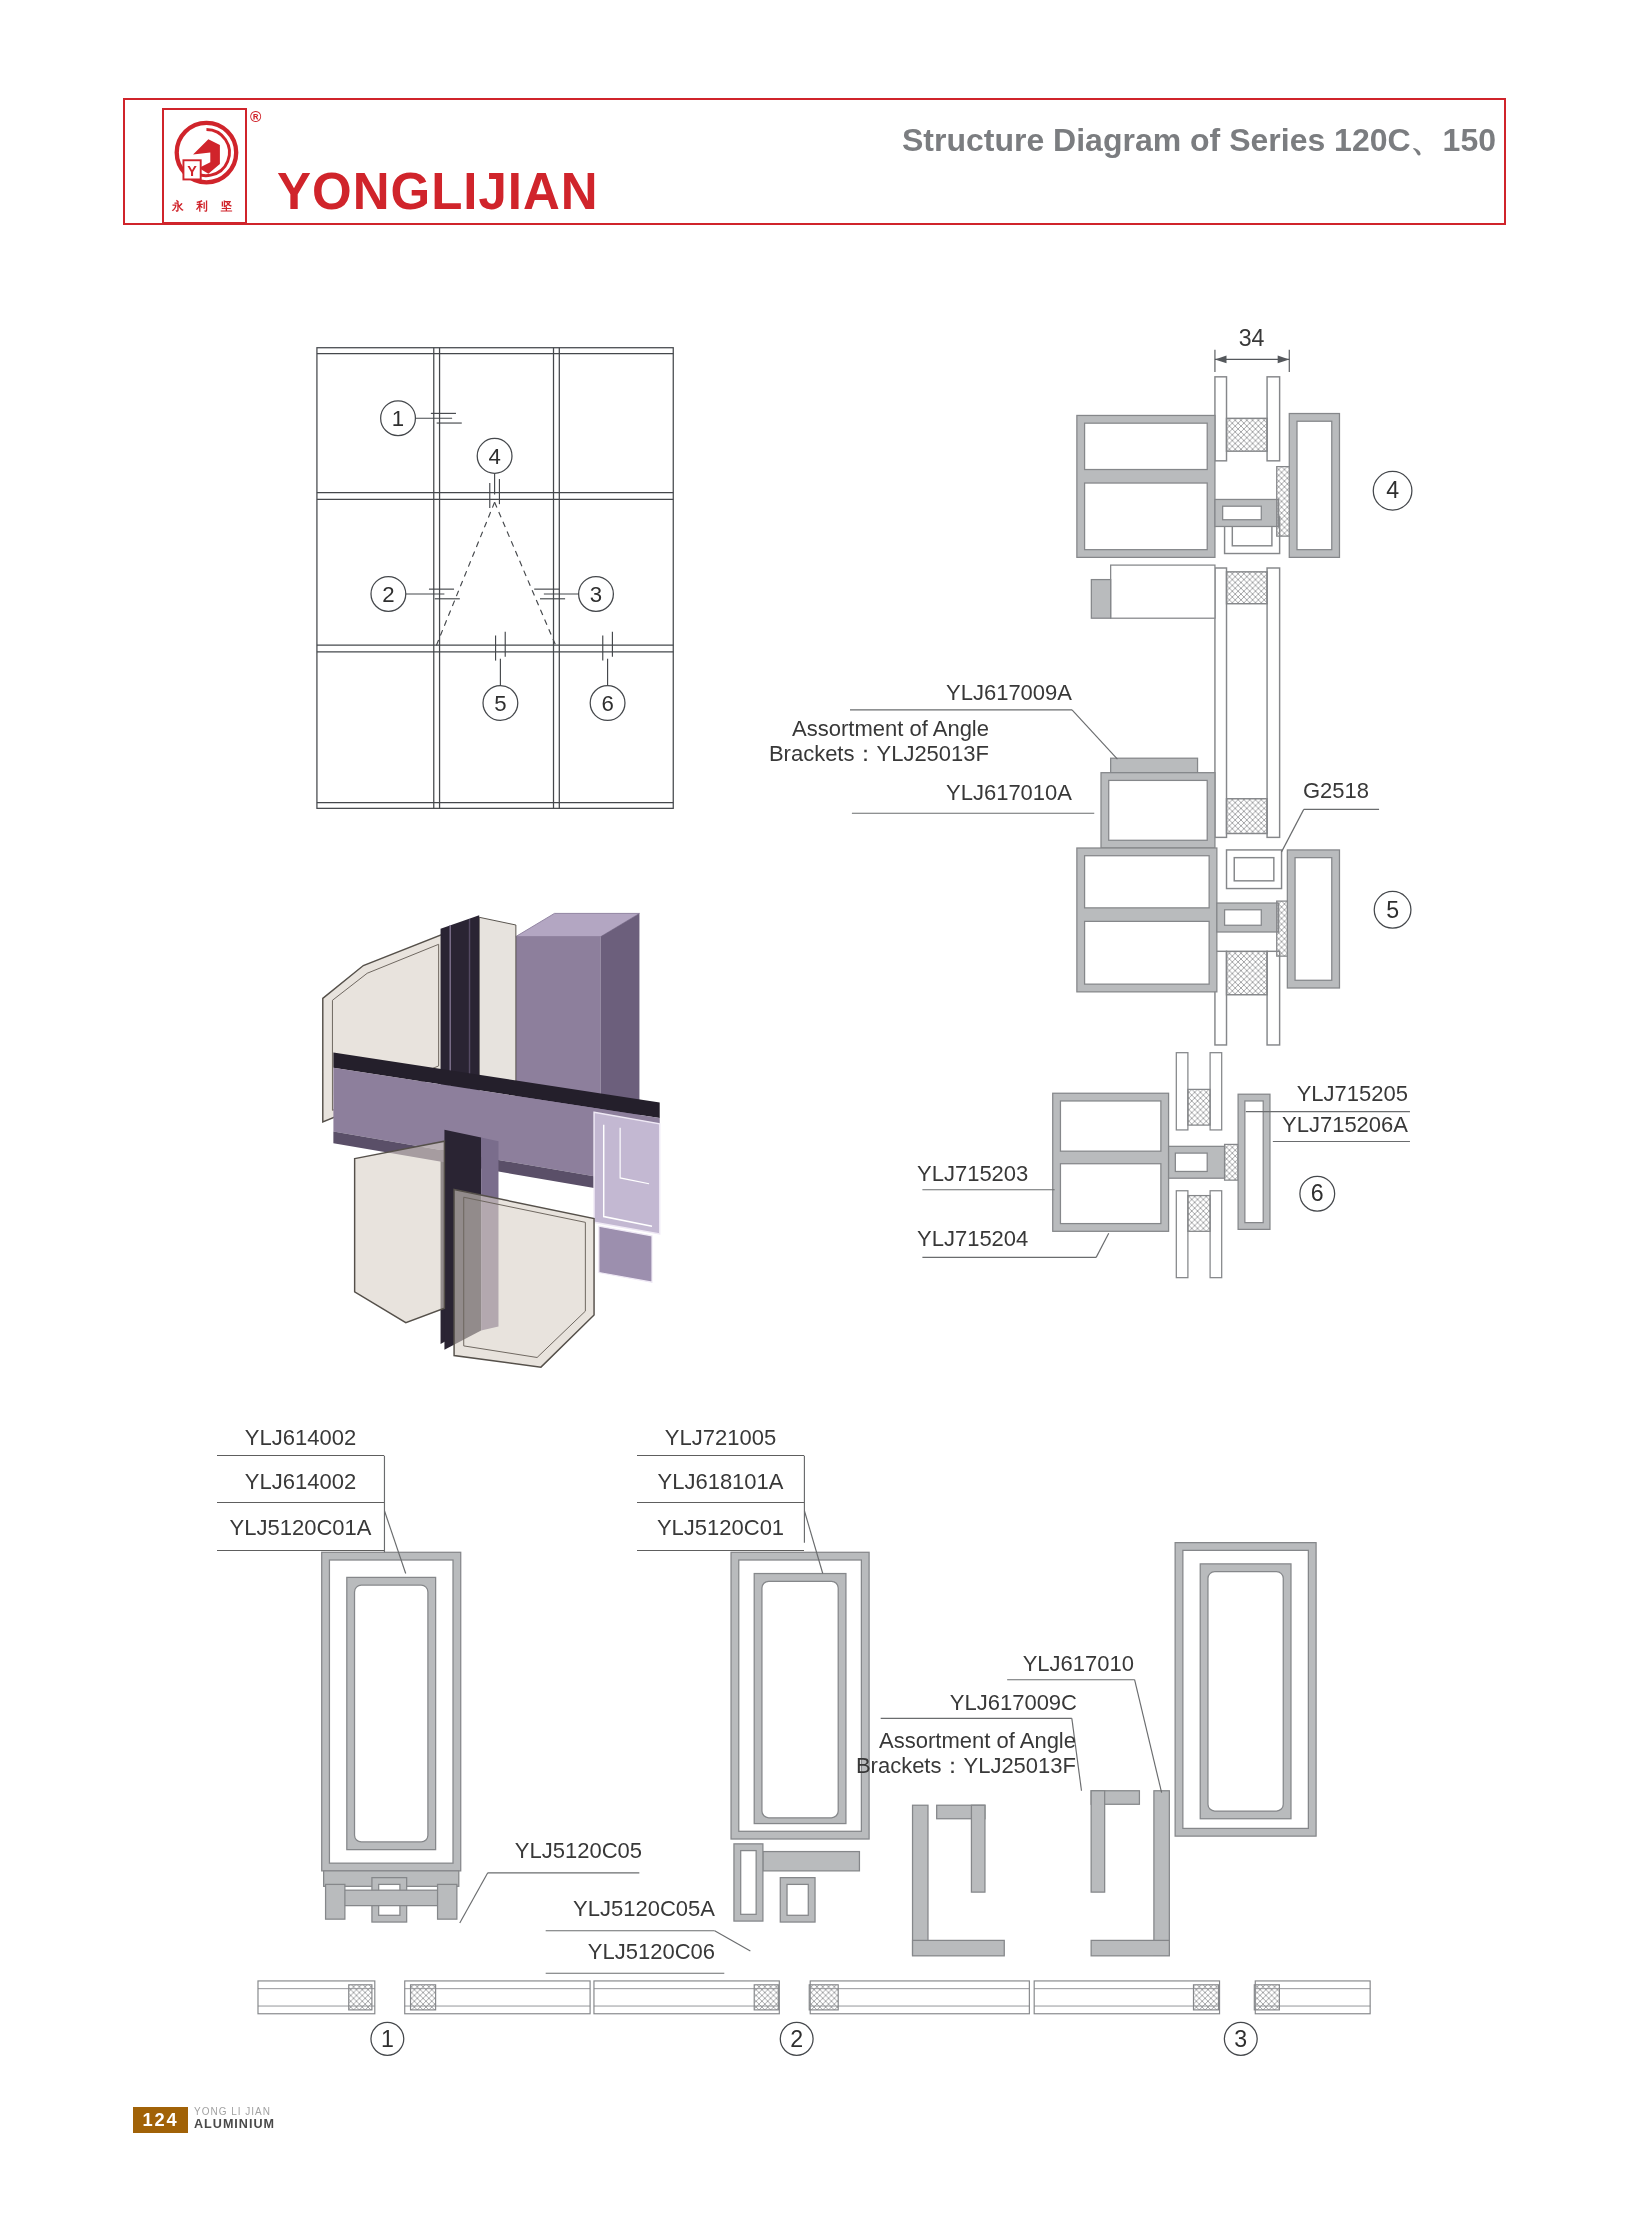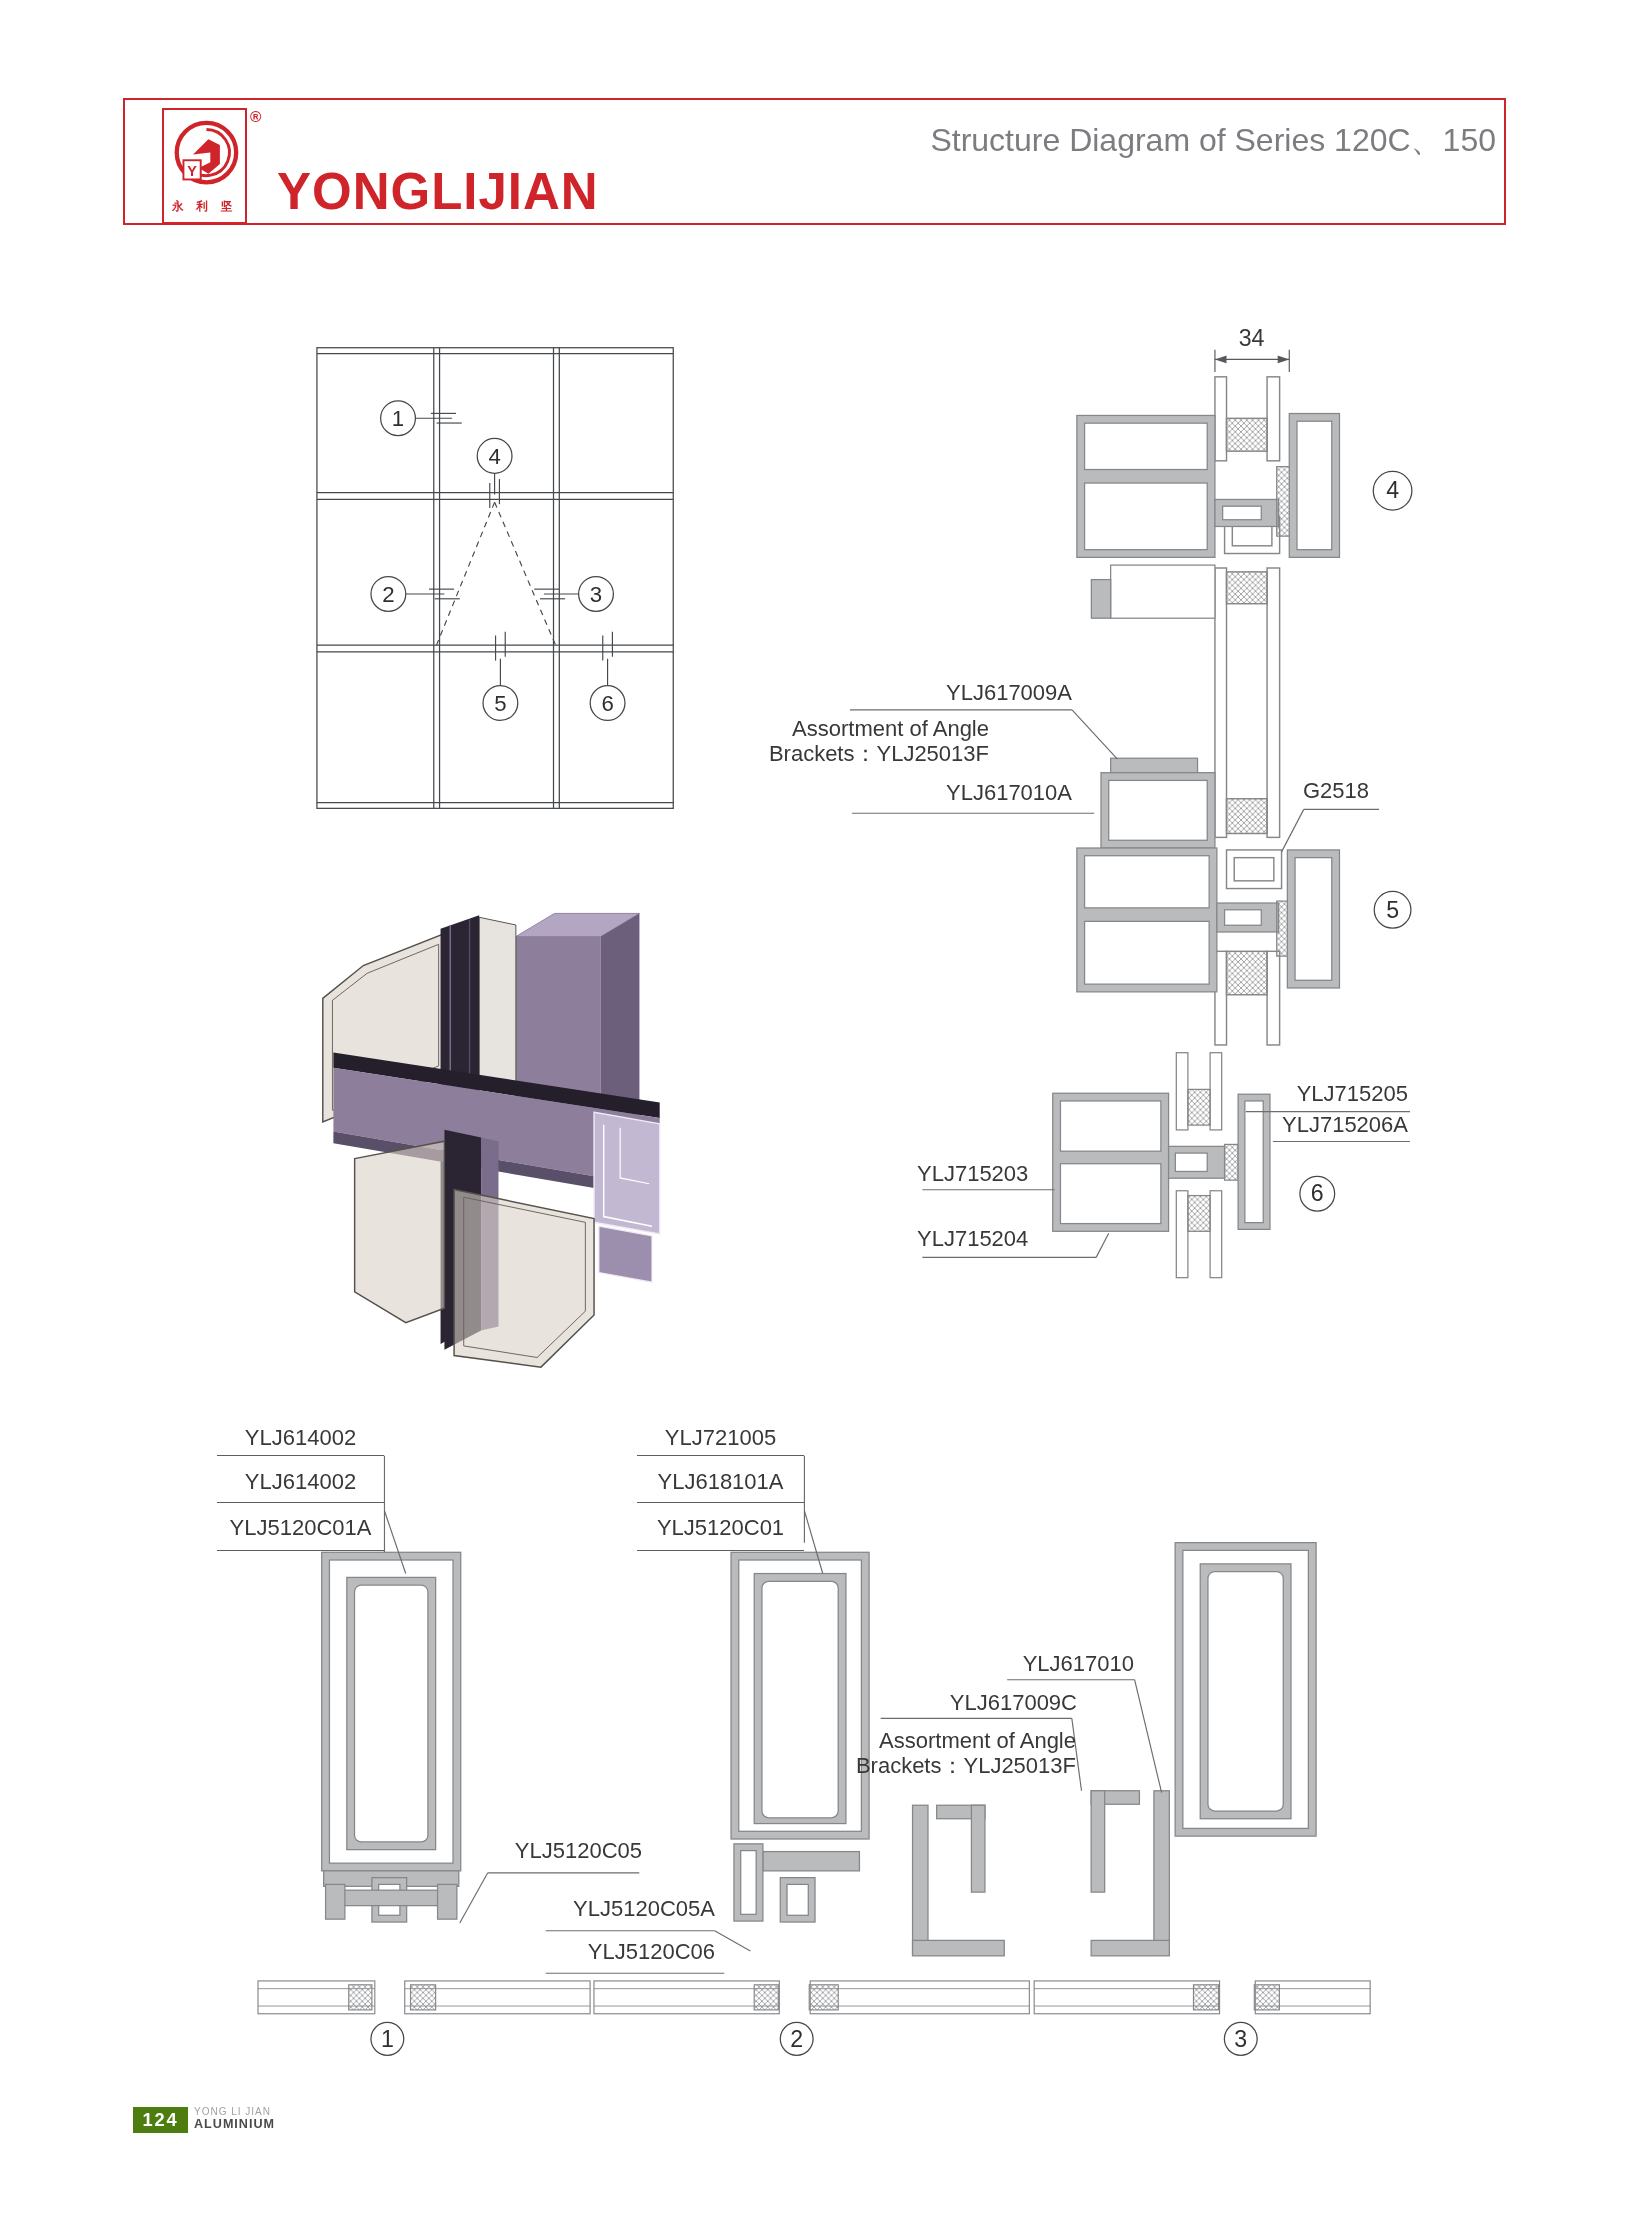--- a/index.html
+++ b/index.html
@@ -9,29 +9,29 @@
   #hdr-box{position:absolute;left:123px;top:98px;width:1383px;height:127px;
            border:2.9px solid #d0242b;box-sizing:border-box;}
   #logo-box{position:absolute;left:162px;top:108px;width:85px;height:116px;
             border:2.9px solid #d0242b;box-sizing:border-box;}
   #reg-mark{position:absolute;left:250px;top:108px;font-size:15.4px;color:#d0242b;font-weight:bold;}
   #brand-cn{position:absolute;left:164px;top:199px;width:81px;text-align:center;
             font-size:11.6px;letter-spacing:4.8px;color:#d0242b;font-weight:bold;}
   #brand-en{position:absolute;left:277px;top:162px;font-size:51px;font-weight:bold;
             color:#d0242b;letter-spacing:1px;}
   #page-title{position:absolute;left:579px;top:120px;width:917px;text-align:right;
-              font-size:32px;line-height:40px;font-weight:normal;color:#7b7d80;}
+              font-size:32px;line-height:40px;font-weight:bold;color:#7b7d80;}
   
   .lbl{position:absolute;font-size:22px;line-height:25px;color:#383838;white-space:nowrap;}
   .ctr{text-align:right;}
   .rgt{text-align:right;}
   .stackrow{position:absolute;text-align:center;font-size:22px;color:#383838;
             border-bottom:1.5px solid #5e5e5e;box-sizing:border-box;}
   
-  #foot-num{position:absolute;left:133px;top:2107px;width:55px;height:26px;background:#4d7c0f;
+  #foot-num{position:absolute;left:133px;top:2107px;width:55px;height:26px;background:#a16207;
             color:#ffffff;font-weight:bold;font-size:18.3px;text-align:center;line-height:26px;letter-spacing:1.9px;}
   #foot-brand{position:absolute;left:194px;top:2106px;}
   #foot-brand .l1{font-size:10px;color:#a2a2a2;letter-spacing:1px;}
   #foot-brand .l2{font-size:12.6px;color:#4a4a4a;font-weight:bold;letter-spacing:1px;}
   svg{position:absolute;overflow:visible;}
   svg text{font-family:"Liberation Sans",sans-serif;}
 </style>
 </head>
 <body>
 

